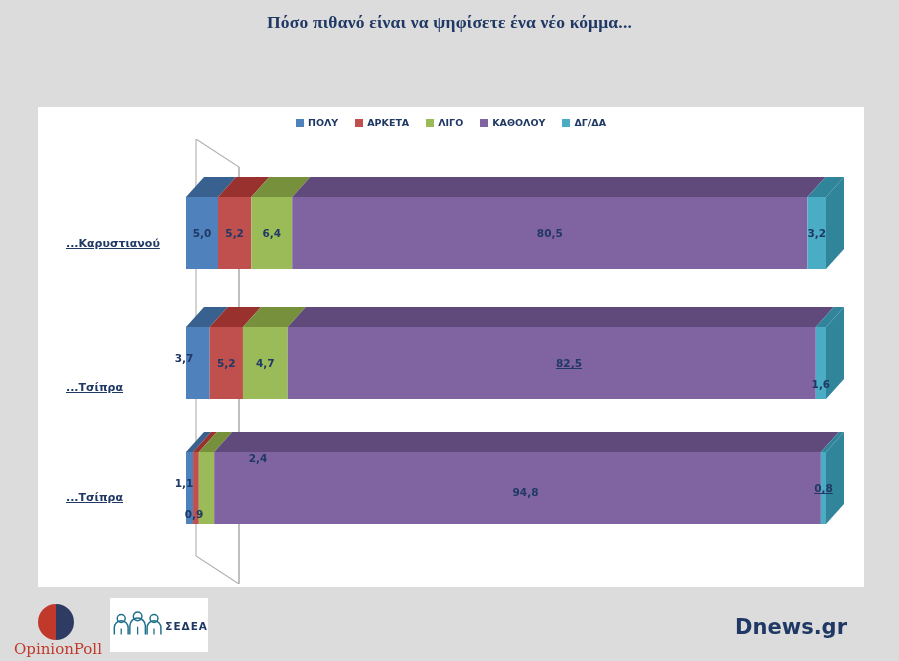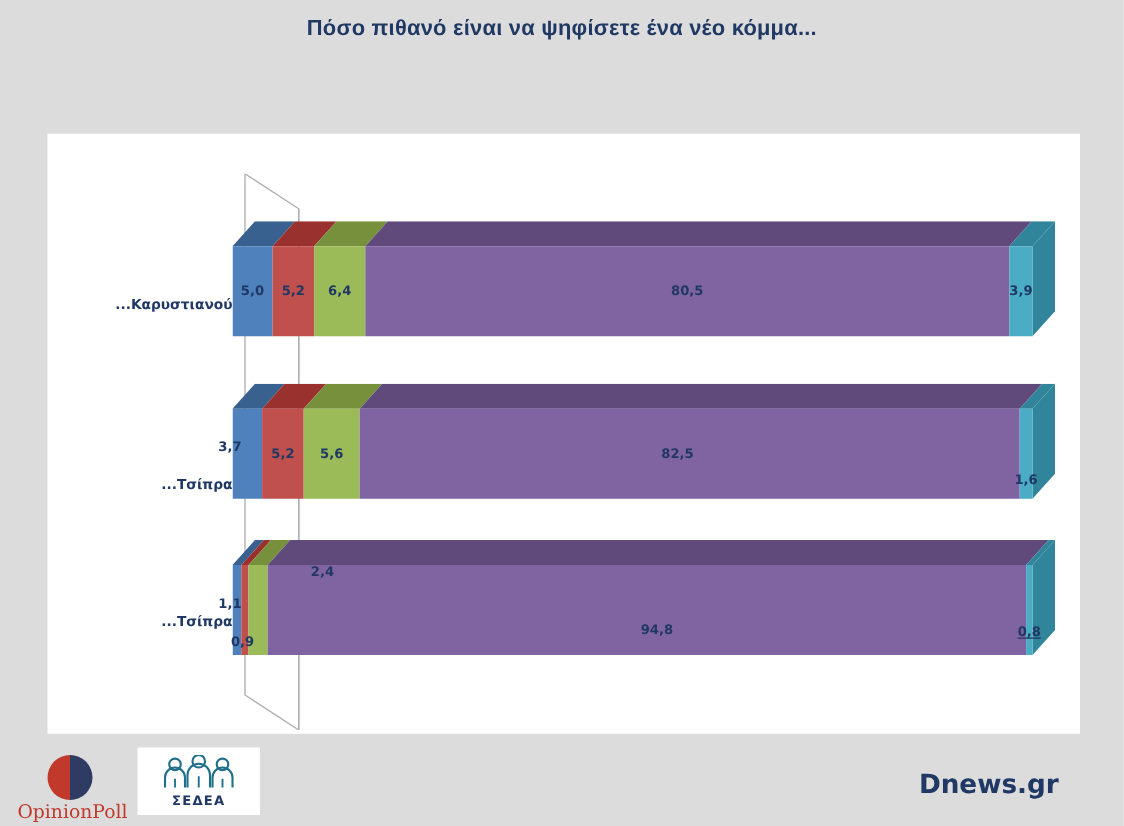--- a/index.html
+++ b/index.html
@@ -5,21 +5,21 @@
   html,body{margin:0;padding:0;}
   body{
     width:899px;height:661px;
     background:#dcdcdc;
     font-family:"DejaVu Sans","Liberation Sans",sans-serif;
     overflow:hidden;position:relative;
   }
   #title{
     position:absolute;left:0;top:12px;width:899px;
     text-align:center;
-    font-family:Liberation Sans, sans-serif;
+    font-family:Liberation Serif, serif;
     font-weight:bold;font-size:17.5px;color:#1f3864;
     letter-spacing:.2px;
   }
   
   #card{
     position:absolute;left:38px;top:107px;
     width:826px;height:480px;background:#ffffff;
   }
   
   #legend{
@@ -29,62 +29,84 @@
   .leg-item{display:flex;align-items:center;gap:4px;}
   .leg-swatch{width:8px;height:8px;display:inline-block;}
   .leg-label{font-size:9.5px;font-weight:bold;color:#1f3864;}
   
   #wall{
     position:absolute;left:108px;top:32px;width:95px;height:445px;
     pointer-events:none;
   }
   
   .cat-label{
-    position:absolute;right:0;width:120px;text-align:right;
-    font-size:11px;font-weight:bold;color:#1f3864;
+    position:absolute;right:0;width:120px;text-align:left;
+    font-size:11px;font-weight:bold;color:#1f3864;text-decoration:underline;
   }
   #cats{position:absolute;left:0;top:0;width:148px;height:480px;}
   
   .bar-row{position:absolute;left:148px;}
   
   .val-float{
     position:absolute;font-size:10.5px;font-weight:bold;color:#1f3864;
     white-space:nowrap;z-index:6;
   }
   
   #footer{position:absolute;left:0;top:595px;width:899px;height:66px;}
   #op-logo{position:absolute;left:14px;top:5px;width:90px;height:58px;}
   #op-mark{position:absolute;left:22px;top:2px;width:40px;height:40px;}
   #op-text{
     position:absolute;left:0;top:40px;width:98px;
     font-family:"DejaVu Serif","Liberation Serif",serif;
     font-size:15px;color:#c0392b;
   }
   #sedea{
     position:absolute;left:110px;top:3px;width:98px;height:54px;
-    background:#fff;display:flex;flex-direction:column;
+    background:#fff;display:flex;flex-direction:row;
     align-items:center;justify-content:center;
   }
   #sedea-text{
     font-size:10.5px;font-weight:bold;color:#1f3864;letter-spacing:1px;
     margin-top:1px;
   }
   #dnews{
     position:absolute;right:52px;top:20px;
     font-size:21px;font-weight:bold;color:#1f3864;
     font-family:"DejaVu Sans","Liberation Sans",sans-serif;
   }
 </style>
 </head>
 <body>
 
 <div id="title">Πόσο πιθανό είναι να ψηφίσετε ένα νέο κόμμα...</div>
 
 <div id="card">
 
+  <div id="legend">
+      <div class="leg-item">
+        <span class="leg-swatch" style="background: rgb(79, 129, 189);"></span>
+        <span class="leg-label">ΠΟΛΥ</span>
+      </div>
+      <div class="leg-item">
+        <span class="leg-swatch" style="background: rgb(192, 80, 77);"></span>
+        <span class="leg-label">ΑΡΚΕΤΑ</span>
+      </div>
+      <div class="leg-item">
+        <span class="leg-swatch" style="background: rgb(155, 187, 89);"></span>
+        <span class="leg-label">ΛΙΓΟ</span>
+      </div>
+      <div class="leg-item">
+        <span class="leg-swatch" style="background: rgb(128, 100, 162);"></span>
+        <span class="leg-label">ΚΑΘΟΛΟΥ</span>
+      </div>
+      <div class="leg-item">
+        <span class="leg-swatch" style="background: rgb(75, 172, 198);"></span>
+        <span class="leg-label">ΔΓ/ΔΑ</span>
+      </div>
+    </div>
 
   <svg id="wall" viewBox="0 0 95 445" preserveAspectRatio="none">
     <polygon points="50,0 93,28 93,445 50,417" fill="none" stroke="#b0b0b0" stroke-width="1.1"></polygon>
     <line x1="93" y1="28" x2="93" y2="445" stroke="#b0b0b0" stroke-width="1.1"></line>
   </svg>
 
   <div id="cats">
       <div class="cat-label" style="top: 130px;">...Καρυστιανού</div>
       <div class="cat-label" style="top: 274px;">...Τσίπρα</div>
       <div class="cat-label" style="top: 384px;">...Τσίπρα</div>
@@ -102,61 +124,61 @@
           <rect x="0" y="20" width="32" height="72" fill="#4f81bd"></rect>
           <rect x="32" y="20" width="33.28" height="72" fill="#c0504d"></rect>
           <rect x="65.28" y="20" width="40.96" height="72" fill="#9bbb59"></rect>
           <rect x="106.24000000000001" y="20" width="515.2" height="72" fill="#8064a2"></rect>
           <rect x="621.44" y="20" width="18.56" height="72" fill="#4bacc6"></rect>
         </svg>
         <div class="val-float" style="left: 16px; top: 36px; transform: translate(-50%, -50%);">5,0</div>
         <div class="val-float" style="left: 48.64px; top: 36px; transform: translate(-50%, -50%);">5,2</div>
         <div class="val-float" style="left: 85.76px; top: 36px; transform: translate(-50%, -50%);">6,4</div>
         <div class="val-float" style="left: 363.84px; top: 36px; transform: translate(-50%, -50%);">80,5</div>
-        <div class="val-float" style="left: 630.72px; top: 36px; transform: translate(-50%, -50%);">3,9</div>
+        <div class="val-float" style="left: 630.72px; top: 36px; transform: translate(-50%, -50%);">3,2</div>
       </div>
       <div class="bar-row" style="top: 220px; left: 148px; width: 640px; height: 72px;">
         <svg width="662" height="96" style="position: absolute; left: 0px; top: -20px;">
           <polygon points="0,20 18,0 41.68000000000001,0 23.680000000000003,20" fill="#38618f"></polygon>
           <polygon points="23.680000000000003,20 41.68000000000001,0 74.96000000000001,0 56.96000000000001,20" fill="#99322f"></polygon>
           <polygon points="56.96000000000001,20 74.96000000000001,0 119.76000000000002,0 101.76000000000002,20" fill="#77903c"></polygon>
           <polygon points="101.76000000000002,20 119.76000000000002,0 647.76,0 629.76,20" fill="#604a7b"></polygon>
           <polygon points="629.76,20 647.76,0 658,0 640,20" fill="#31859b"></polygon>
           <polygon points="640,20 658,0 658,72 640,92" fill="#31859b"></polygon>
           <rect x="0" y="20" width="23.680000000000003" height="72" fill="#4f81bd"></rect>
           <rect x="23.680000000000003" y="20" width="33.28" height="72" fill="#c0504d"></rect>
           <rect x="56.96000000000001" y="20" width="44.800000000000004" height="72" fill="#9bbb59"></rect>
           <rect x="101.76000000000002" y="20" width="528" height="72" fill="#8064a2"></rect>
           <rect x="629.76" y="20" width="10.24" height="72" fill="#4bacc6"></rect>
         </svg>
         <div class="val-float" style="left: -2px; top: 30.96px; transform: translate(-50%, -50%);">3,7</div>
         <div class="val-float" style="left: 40.32px; top: 36px; transform: translate(-50%, -50%);">5,2</div>
-        <div class="val-float" style="left: 79.36px; top: 36px; transform: translate(-50%, -50%);">5,6</div>
-        <div class="val-float" style="left: 356px; top: 36px; transform: translate(-50%, -50%);">82,5</div>
+        <div class="val-float" style="left: 79.36px; top: 36px; transform: translate(-50%, -50%);">4,7</div>
+        <div class="val-float" style="left: 383px; top: 36px; transform: translate(-50%, -50%); text-decoration: underline;">82,5</div>
         <div class="val-float" style="left: 634.88px; top: 36px; transform: translate(-50%, -50%); margin-top: 21px;">1,6</div>
       </div>
       <div class="bar-row" style="top: 345px; left: 148px; width: 640px; height: 72px;">
         <svg width="662" height="96" style="position: absolute; left: 0px; top: -20px;">
           <polygon points="0,20 18,0 25.04,0 7.040000000000001,20" fill="#38618f"></polygon>
           <polygon points="7.040000000000001,20 25.04,0 30.8,0 12.8,20" fill="#99322f"></polygon>
           <polygon points="12.8,20 30.8,0 46.16,0 28.16,20" fill="#77903c"></polygon>
           <polygon points="28.16,20 46.16,0 652.88,0 634.88,20" fill="#604a7b"></polygon>
           <polygon points="634.88,20 652.88,0 658,0 640,20" fill="#31859b"></polygon>
           <polygon points="640,20 658,0 658,72 640,92" fill="#31859b"></polygon>
           <rect x="0" y="20" width="7.040000000000001" height="72" fill="#4f81bd"></rect>
           <rect x="7.040000000000001" y="20" width="5.760000000000001" height="72" fill="#c0504d"></rect>
           <rect x="12.8" y="20" width="15.36" height="72" fill="#9bbb59"></rect>
           <rect x="28.16" y="20" width="606.72" height="72" fill="#8064a2"></rect>
           <rect x="634.88" y="20" width="5.12" height="72" fill="#4bacc6"></rect>
         </svg>
         <div class="val-float" style="left: -2px; top: 30.96px; transform: translate(-50%, -50%);">1,1</div>
         <div class="val-float" style="left: 8.04px; top: 61.92px; transform: translate(-50%, -50%);">0,9</div>
         <div class="val-float" style="left: 40px; top: 6.48px; transform: translate(-50%, -50%); margin-left: 32px;">2,4</div>
-        <div class="val-float" style="left: 331.52px; top: 52px; transform: translate(-50%, -50%); padding-left: 16px;">94,8</div>
-        <div class="val-float" style="left: 637.44px; top: 54px; transform: translate(-50%, -50%); text-decoration: underline;">0,8</div>
+        <div class="val-float" style="left: 331.52px; top: 40px; transform: translate(-50%, -50%); padding-left: 16px;">94,8</div>
+        <div class="val-float" style="left: 637.44px; top: 36px; transform: translate(-50%, -50%); text-decoration: underline;">0,8</div>
       </div>
     </div>
 
 </div>
 
 <div id="footer">
   <div id="op-logo">
     <svg id="op-mark" viewBox="0 0 40 40">
       <path d="M20 2 A18 18 0 0 0 20 38 Z" fill="#c0392b"></path>
       <path d="M20 2 A18 18 0 0 1 20 38 Z" fill="#2e3b62"></path>

